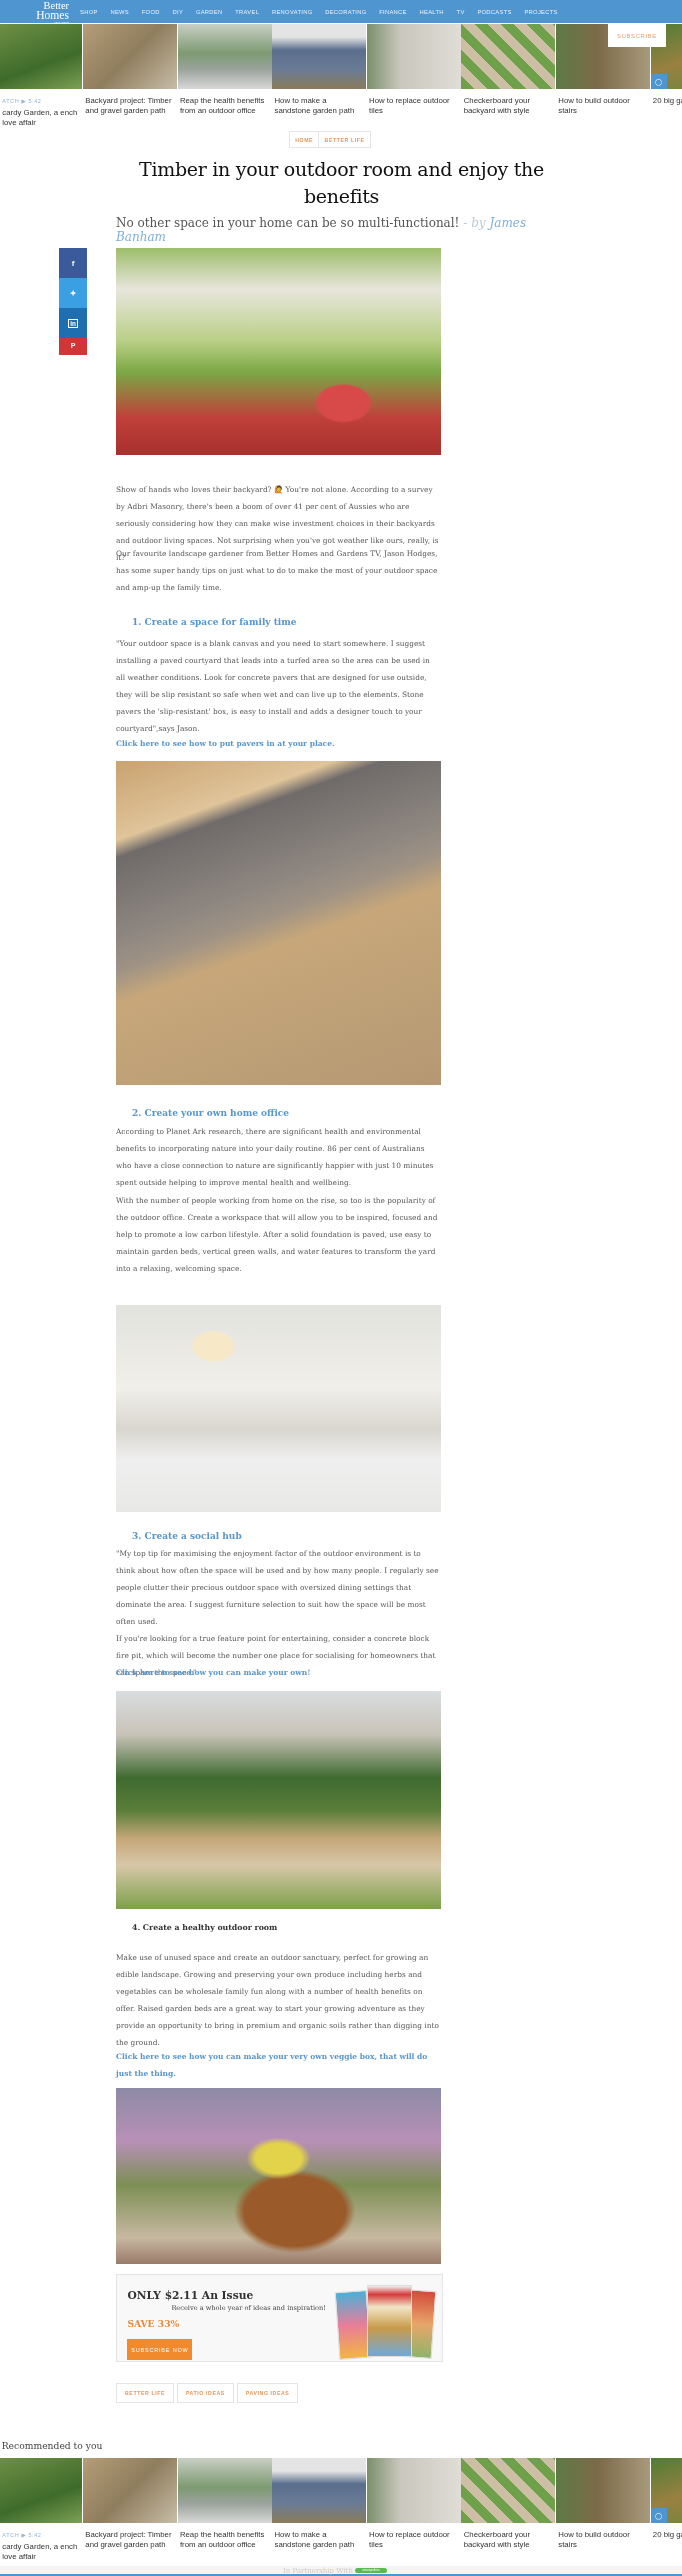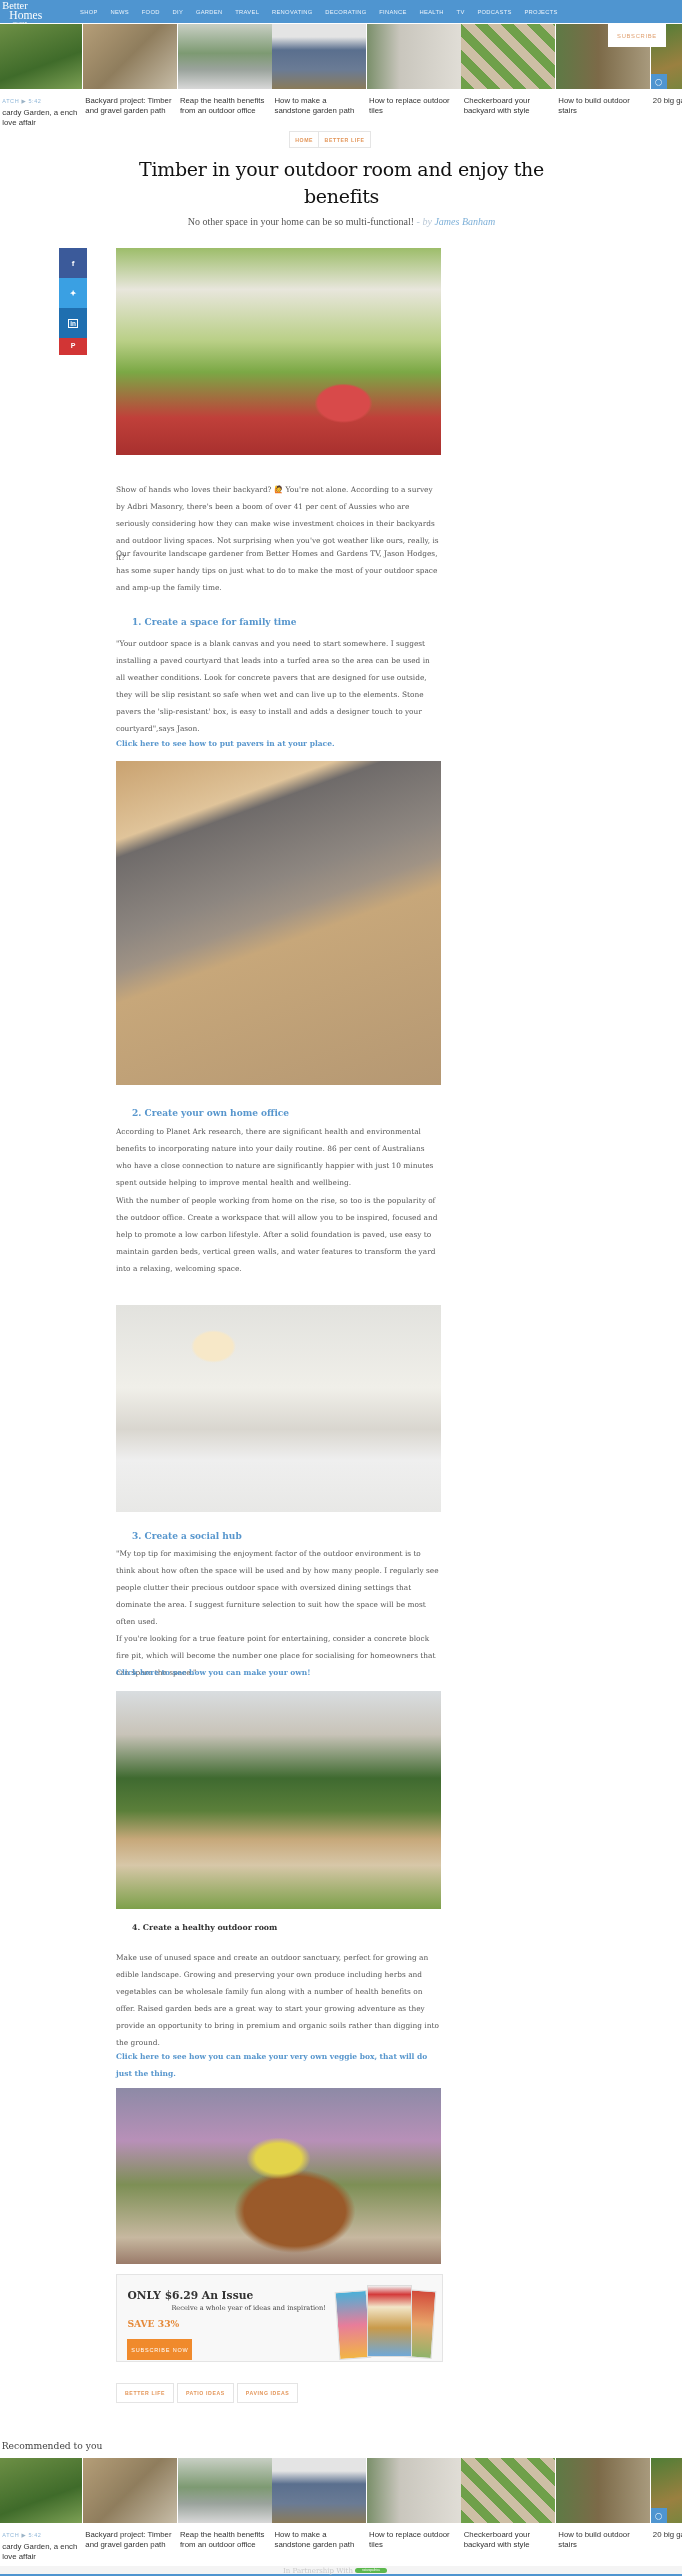--- a/index.html
+++ b/index.html
@@ -1,21 +1,21 @@
 <!DOCTYPE html>
 <html style="font-size:9.2px"><head>
 <meta charset="utf-8">
 <style>
   * { box-sizing: border-box; margin: 0; padding: 0; }
   html, body { width: 682px; background: #ffffff; }
   body { font-family: "DejaVu Serif", serif; color: #555; position: relative; height: 2576px; overflow: hidden; }
 
   
   .topnav { position: absolute; left: 0; top: 0; width: 682px; height: 23px; background: #4f95d0; display: flex; align-items: center; }
-  .logo { width: 69px; height: 23px; color: #fff; font-family: "Liberation Serif", serif; line-height: 0.8; padding: 2.3px 0 0 2.3px; position: relative; }
+  .logo { width: 69px; height: 23px; color: #fff; font-family: "Liberation Serif", serif; line-height: 0.8; padding: 2.3px 0 0 2.3px; position: relative; text-align: right; }
   .logo .l1 { font-size: 10.4px; display: block; }
   .logo .l2 { font-size: 11.6px; display: block; padding-left: 7px; }
   .logo .l3 { font-size: 2.9px; display: block; padding-left: 10.4px; margin-top: 1.2px; }
   .navlinks { display: flex; gap: 0; margin-left: 4.6px; }
   .navlinks a { color: #eaf3fb; font-family: "Liberation Sans", sans-serif; font-size: 5.8px; letter-spacing: 0.3px; text-decoration: none; padding: 0 6.4px; }
 
   
   .carousel { position: absolute; left: 0; width: 682px; display: flex; overflow: hidden; }
   .card { flex: 0 0 94px; margin-right: 0; }
   .card .thumb { width: 94px; height: 65px; margin-right: 0.6px; position: relative; }
@@ -24,21 +24,21 @@
   .card .watch b { color: #9bb3c6; font-weight: normal; }
   .cam { position: absolute; left: 0; bottom: 0; width: 16px; height: 15px; background: #4f95d0; color: #fff; font-size: 6.4px; display:flex; align-items:center; justify-content:center; }
   .subscribe-float { position: absolute; left: 608px; top: 24px; width: 58px; height: 23px; background: #fff; color: #e0a070; font-family: "Liberation Sans", sans-serif; font-size: 5.8px; letter-spacing: 0.7px; display: flex; align-items: center; justify-content: center; border: none; }
 
   
   .crumbs { position: absolute; left: 289px; top: 131px; display: flex; border: 0.6px solid #e5e5e5; }
   .crumbs span { font-family: "Liberation Sans", sans-serif; font-weight: bold; font-size: 5.2px; letter-spacing: 0.6px; color: #e3965a; padding: 4.6px 5.2px; }
   .crumbs span + span { border-left: 0.6px solid #e5e5e5; }
 
   .headline { position: absolute; left: 116px; top: 156px; width: 451px; text-align: center; font-family: "DejaVu Serif", serif; font-weight: normal; font-size: 19px; line-height: 27px; color: #111; letter-spacing: -0.3px; }
-  .dek { position: absolute; left: 116px; top: 216px; width: 451px; text-align: center; font-size: 10px; color: #555; font-family: Liberation Serif, serif; }
+  .dek { position: absolute; left: 116px; top: 216px; width: 451px; font-size: 12px; color: #555; }
   .dek .by { color: #b9c8d6; font-style: italic; }
   .dek .author { color: #7eb0d8; font-style: italic; }
 
   
   .share { position: absolute; left: 59px; top: 248px; width: 28px; }
   .share div { height: 30px; display: flex; align-items: center; justify-content: center; color: #fff; font-family: "Liberation Sans", sans-serif; font-weight: bold; font-size: 8px; }
   .share .fb { background: #3b5a9a; }
   .share .tw { background: #3aa0e3; }
   .share .li { background: #1f6fb0; }
   .share .pi { background: #d23535; height: 17.3px; align-items: flex-start; padding-top: 3.5px; }
@@ -187,21 +187,21 @@
 
 <h2 class="h2 dark" style="top:1923px;">4. Create a healthy outdoor room</h2>
 <p class="p" style="top:1949px;">Make use of unused space and create an outdoor sanctuary, perfect for growing an edible landscape. Growing and preserving your own produce including herbs and vegetables can be wholesale family fun along with a number of health benefits on offer. Raised garden beds are a great way to start your growing adventure as they provide an opportunity to bring in premium and organic soils rather than digging into the ground.</p>
 <a class="link" style="top:2048px;">Click here to see how you can make your very own veggie box, that will do just the thing.</a>
 <div class="img" style="top:2088px;height:176px;background:
   radial-gradient(ellipse at 50% 40%, #e3d34a 0 10%, transparent 14%),
   radial-gradient(ellipse at 55% 70%, #9a5a2a 0 20%, transparent 24%),
   linear-gradient(180deg,#8d8aa6 0%,#b890b8 30%,#7d8f55 55%,#c7b8a0 85%,#9a7b6a 100%);"></div>
 
 <div class="promo">
-  <div class="price">ONLY $6.29 An Issue</div>
+  <div class="price">ONLY $2.11 An Issue</div>
   <div class="sub">Receive a whole year of ideas and inspiration!</div>
   <div class="save">SAVE 33%</div>
   <button class="btn">SUBSCRIBE NOW</button>
   <div class="mags">
     <div class="mag" style="left:0;top:5.8px;background:linear-gradient(180deg,#4ab0d8,#e87d9a 50%,#f2b544);transform:rotate(-4deg);"></div>
     <div class="mag" style="left:65px;top:4.6px;background:linear-gradient(180deg,#d24a3a,#e8a66a 50%,#8fb36a);transform:rotate(4deg);"></div>
     <div class="mag" style="left:30px;top:0;width:45px;height:72px;background:linear-gradient(180deg,#f0f0f0,#d43a3a 12%,#f2e6c8 30%,#c99a4a 60%,#6fa8d8);"></div>
   </div>
 </div>
 

